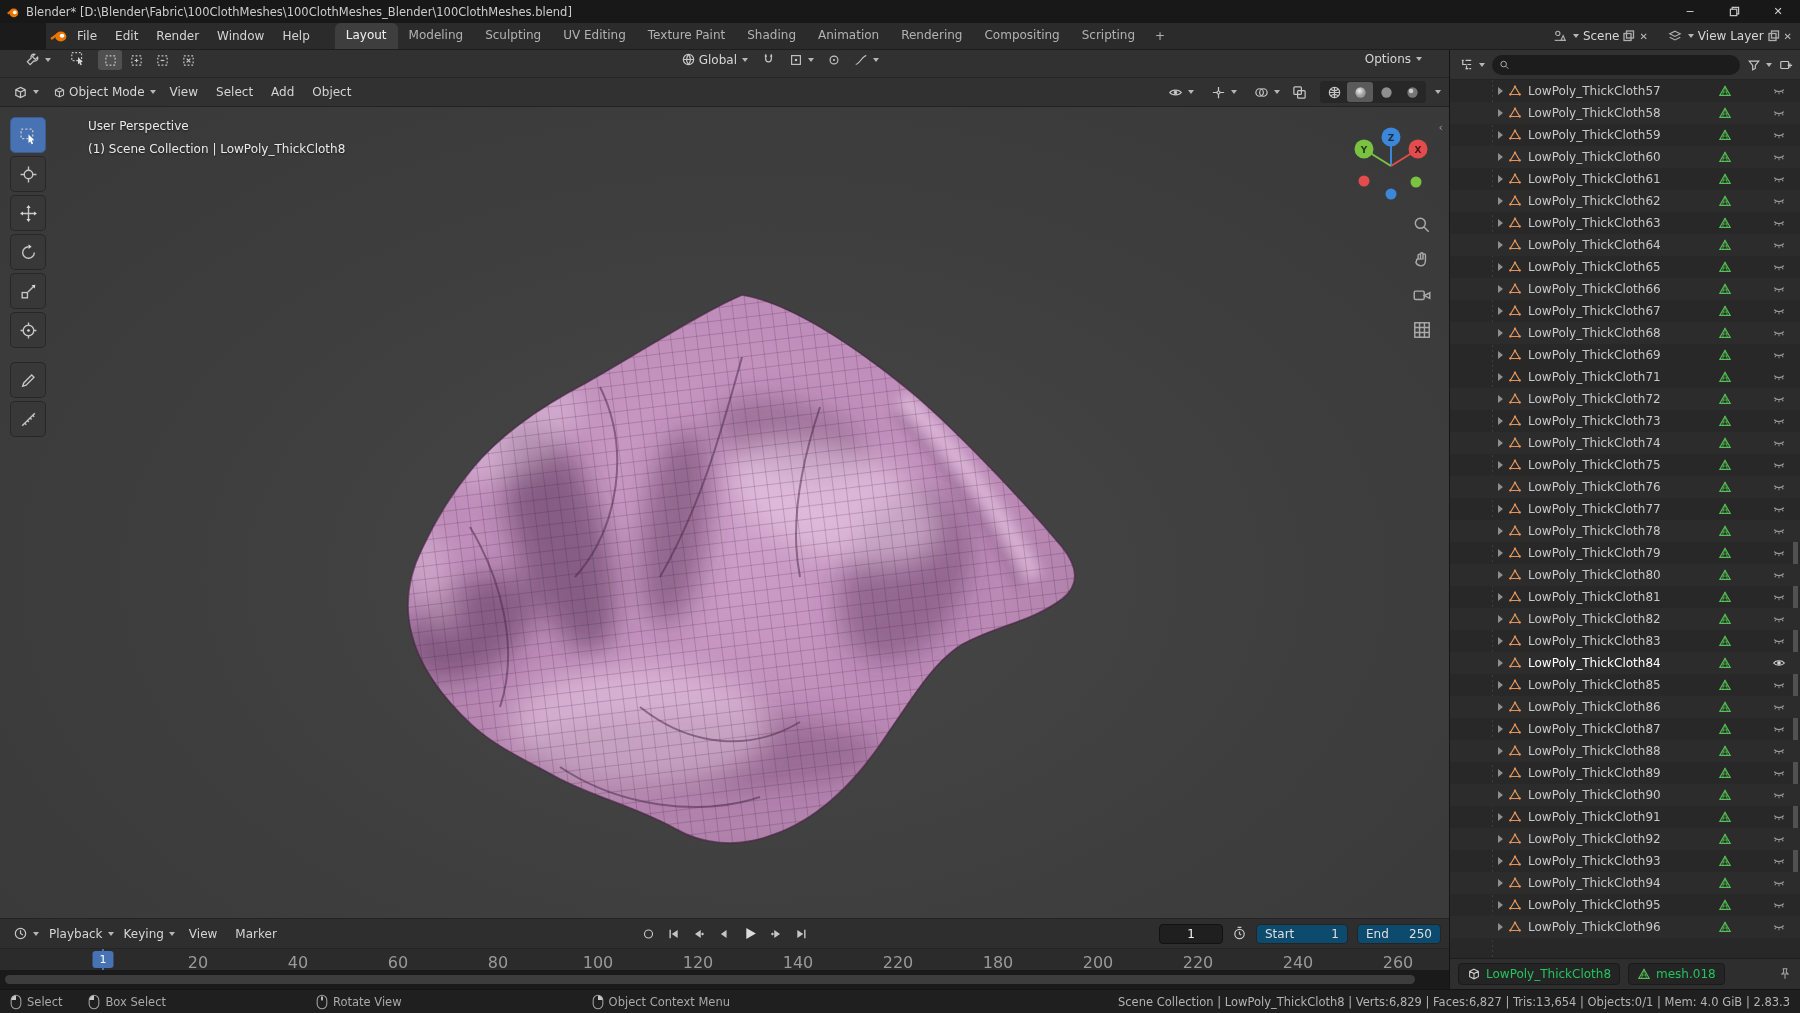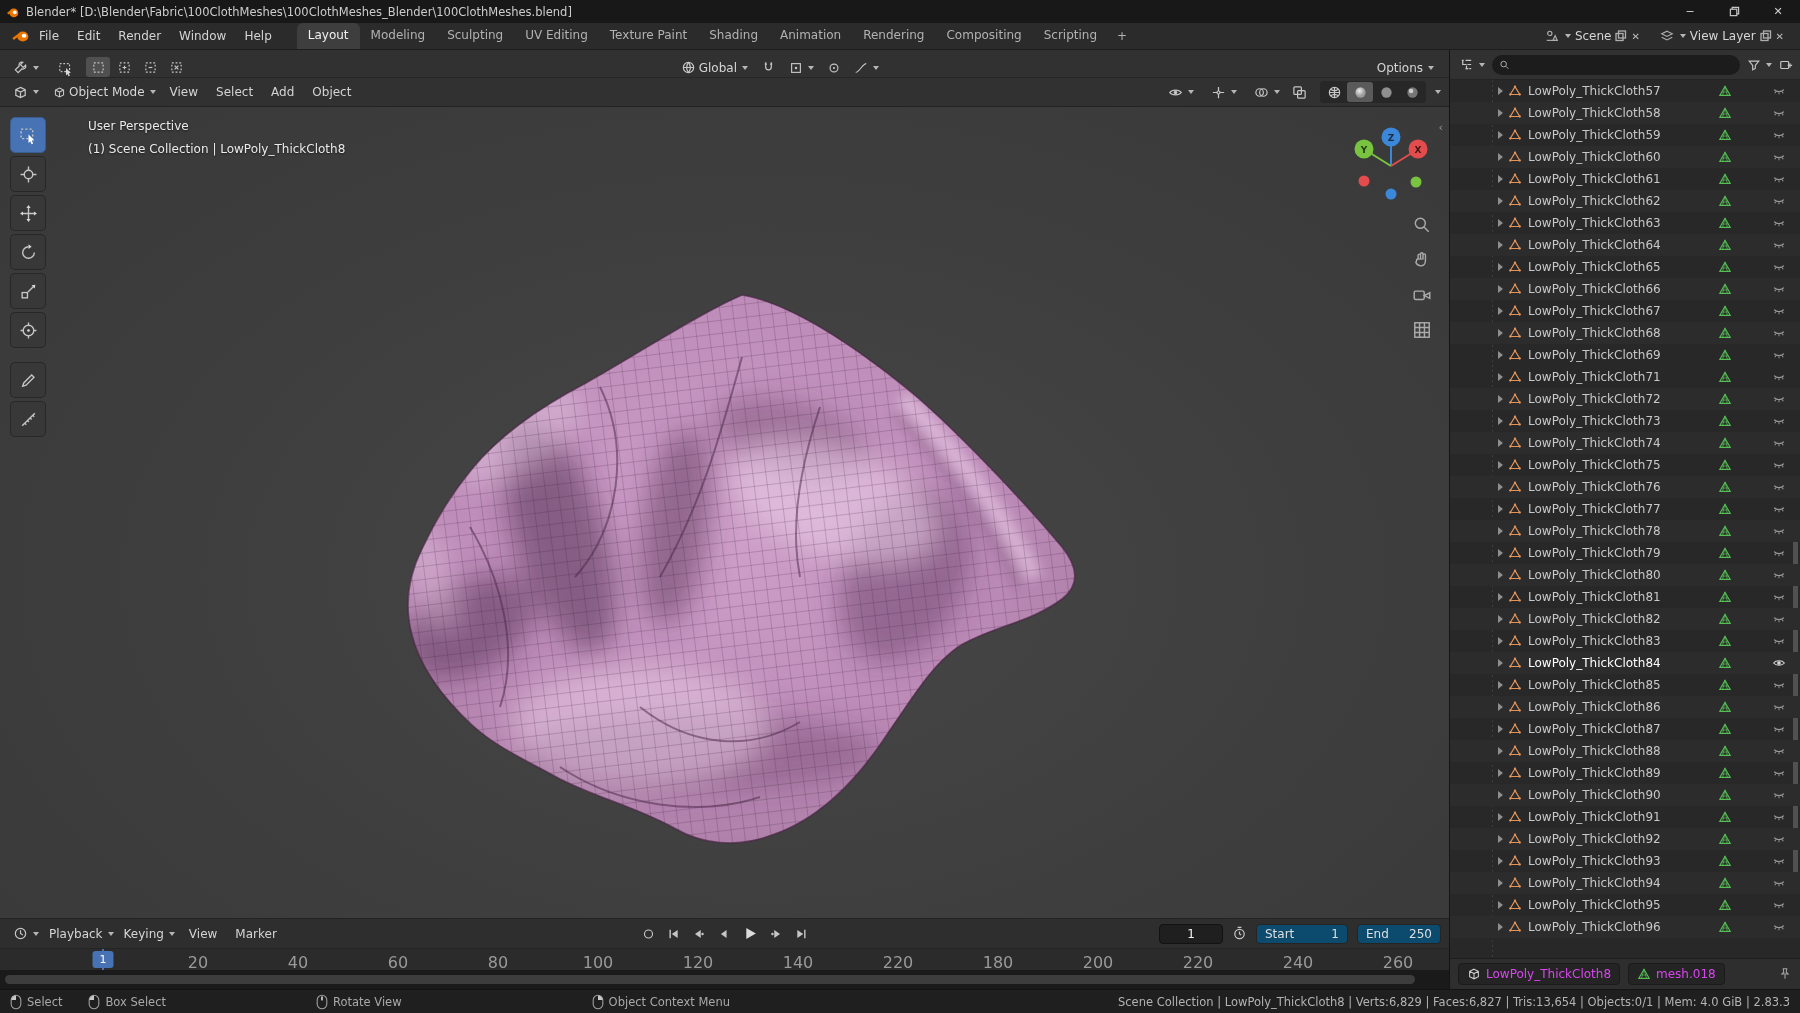--- a/index.html
+++ b/index.html
@@ -7,35 +7,35 @@
   body { font-family:"DejaVu Sans", sans-serif; font-size:12px; color:#c9c9c9; background:#1b1b1b; }
   .app { position:relative; width:1800px; height:866px; display:flex; flex-direction:column; }
 
   
   .titlebar { height:23px; background:#181818; display:flex; align-items:center; padding-left:6px; color:#cdcdcd; font-size:11.5px; flex:none; }
   .titlebar .title-text { margin-left:6px; white-space:nowrap; }
   .win-controls { margin-left:auto; display:flex; height:100%; }
   .win-btn { width:44px; height:100%; display:flex; align-items:center; justify-content:center; color:#d2d2d2; font-size:11px; }
 
   
-  .topbar { height:27px; background:#2b2b2b; border-bottom:1px solid #1d1d1d; display:flex; align-items:center; padding:0 12px; flex:none; }
+  .topbar { height:27px; background:#2b2b2b; border-bottom:1px solid #1d1d1d; display:flex; align-items:center; padding:0 4px; flex:none;margin-left:46px; }
   .menu-item { padding:0 9px; color:#d4d4d4; line-height:26px; cursor:default; }
   .tabs { display:flex; align-items:flex-end; height:100%; margin-left:16px; }
   .tab { padding:5px 11px 6px; color:#b2b2b2; border-radius:6px 6px 0 0; line-height:15px; }
   .tab.active { background:#3e3e3e; color:#f0f0f0; }
   .tab-add { padding:5px 9px; color:#b2b2b2; }
   .topbar-right { margin-left:auto; display:flex; align-items:center; gap:4px; padding-right:4px; }
   .tb-widget { display:flex; align-items:center; gap:4px; margin-left:16px; color:#d6d6d6; }
   .sm-ic { opacity:.85; }
 
   
   .main { display:flex; height:939px; flex:none; }
   .left-col { width:1449px; display:flex; flex-direction:column; }
 
-  .hdrA { height:28px; background:#313131; border-bottom:1px solid #262626; display:flex; align-items:flex-end; padding:0 8px; gap:6px; position:relative; }
+  .hdrA { height:28px; background:#313131; border-bottom:1px solid #262626; display:flex; align-items:flex-start; padding:0 20px; gap:6px; position:relative; }
   .hdrB { height:29px; background:#313131; border-bottom:1px solid #222; display:flex; align-items:center; padding:0 8px; position:relative; }
   .hbtn { display:flex; align-items:center; gap:3px; padding:2px 5px; border-radius:4px; color:#d6d6d6; }
   .caret { width:0; height:0; border-left:3.5px solid transparent; border-right:3.5px solid transparent; border-top:4px solid #b6b6b6; margin-left:2px; }
   .mode-btn { width:24px; height:20px; display:flex; align-items:center; justify-content:center; border-radius:3px; }
   .mode-btn.active { background:#505050; }
   .hdr-center { margin:0 auto; display:flex; align-items:center; gap:8px; }
   .shade-group { display:flex; align-items:center; background:#272727; border-radius:4px; padding:1px; margin-left:6px; }
   .shade-seg { width:26px; height:20px; display:flex; align-items:center; justify-content:center; border-radius:3px; }
   .shade-seg.active { background:#5a5a5a; }
 
@@ -73,21 +73,21 @@
     background-image:repeating-linear-gradient(to bottom, #585858 0 2px, transparent 2px 5px); }
   .ol-row { display:flex; align-items:center; height:22px; padding:0 14px 0 48px; position:relative; }
   .ol-row.alt { background:#2c2c2c; }
   .ol-arrow { width:0; height:0; border-left:5px solid #8f8f8f; border-top:4px solid transparent; border-bottom:4px solid transparent; margin-right:5px; flex:none; }
   .ol-label { flex:1; margin-left:6px; color:#c8c8c8; white-space:nowrap; overflow:hidden; }
   .ol-row.selected .ol-label { color:#ffffff; }
   .ic14 { width:14px; height:14px; flex:none; display:block; }
   .ic14.dat { margin:0 40px 0 6px; }
   .ol-scroll { position:absolute; right:2px; top:52%; width:5px; height:40%; background:#515151; border-radius:3px; }
   .props-bar { height:31px; background:#2e2e2e; border-top:1px solid #1e1e1e; display:flex; align-items:center; padding:0 8px; gap:8px; }
-  .chip { display:flex; align-items:center; gap:5px; background:#242424; border:1px solid #1a1a1a; border-radius:4px; height:22px; padding:0 8px; color:#d946ef; }
+  .chip { display:flex; align-items:center; gap:5px; background:#242424; border:1px solid #1a1a1a; border-radius:4px; height:22px; padding:0 8px; color:#22c55e; }
 
   
   .statusbar { height:24px; background:#1f1f1f; border-top:1px solid #141414; display:flex; align-items:center; padding:0 10px; color:#a9a9a9; flex:none; font-size:11.5px; }
   .hint { display:flex; align-items:center; gap:5px; }
   .status-right { margin-left:auto; color:#b3b3b3; white-space:nowrap; }
 
   svg { display:block; }
   .gline { stroke:#c6c6c6; stroke-width:1.3; fill:none; }
 </style>
 </head>

